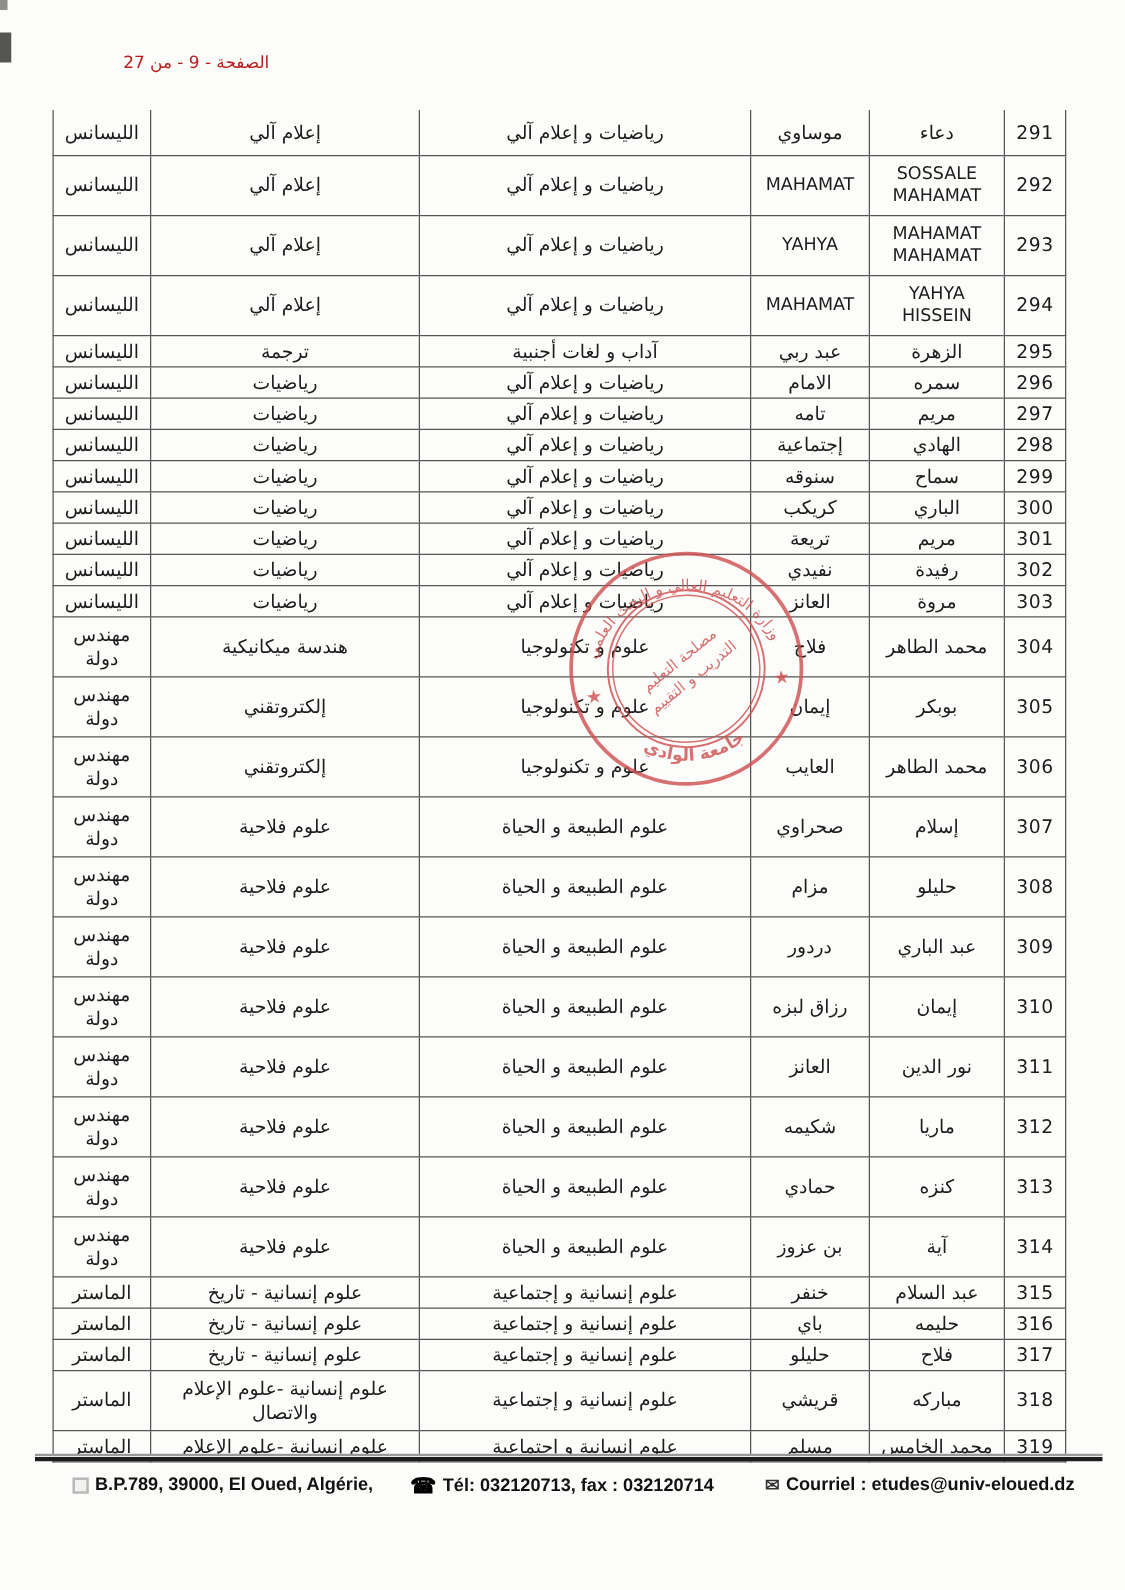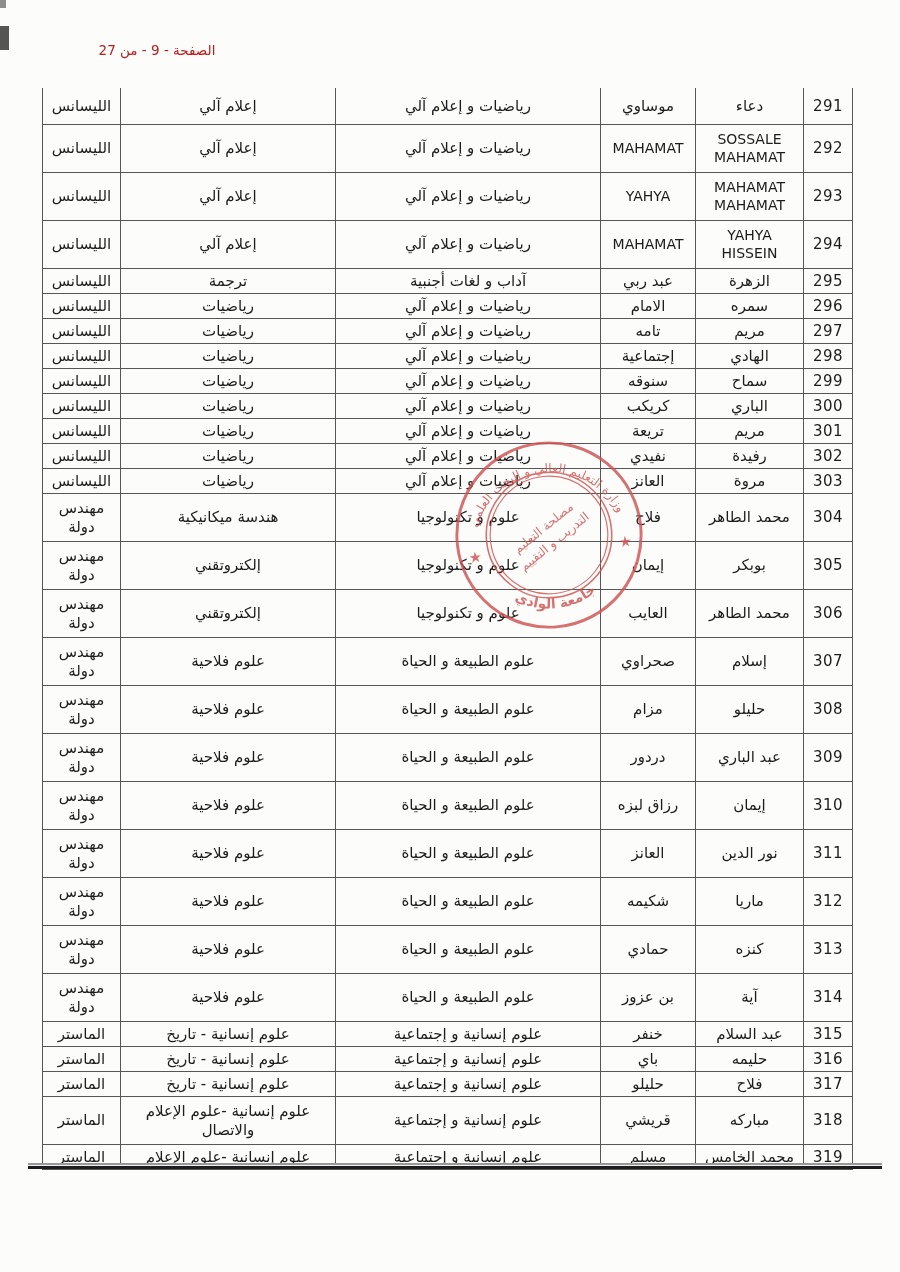--- a/index.html
+++ b/index.html
@@ -333,14 +333,28 @@
     <text x="16" y="120" font-size="15" fill="#cf5252">★</text>
     <text x="170" y="120" font-size="15" fill="#cf5252">★</text>
     <g transform="rotate(-33 100 100)" fill="#cf5252" font-family="DejaVu Sans, sans-serif">
       <text x="100" y="95" text-anchor="middle" font-size="12.5">مصلحة التعليم</text>
       <text x="100" y="113" text-anchor="middle" font-size="12.5">التدريب و التقييم</text>
     </g>
   </svg>
 
   <div class="footer-rule"></div>
 
+  <div class="footer">
+    <span class="seg seg-address">
+      <span class="bp-icon"></span>
+      <span>B.P.789, 39000, El Oued, Algérie,</span>
+    </span>
+    <span class="seg seg-phone">
+      <span class="phone-icon">☎</span>
+      <span>Tél: 032120713, fax : 032120714</span>
+    </span>
+    <span class="seg seg-email">
+      <span class="mail-icon">✉</span>
+      <span>Courriel : etudes@univ-eloued.dz</span>
+    </span>
+  </div>
 
 </div>
 
 </body></html>

